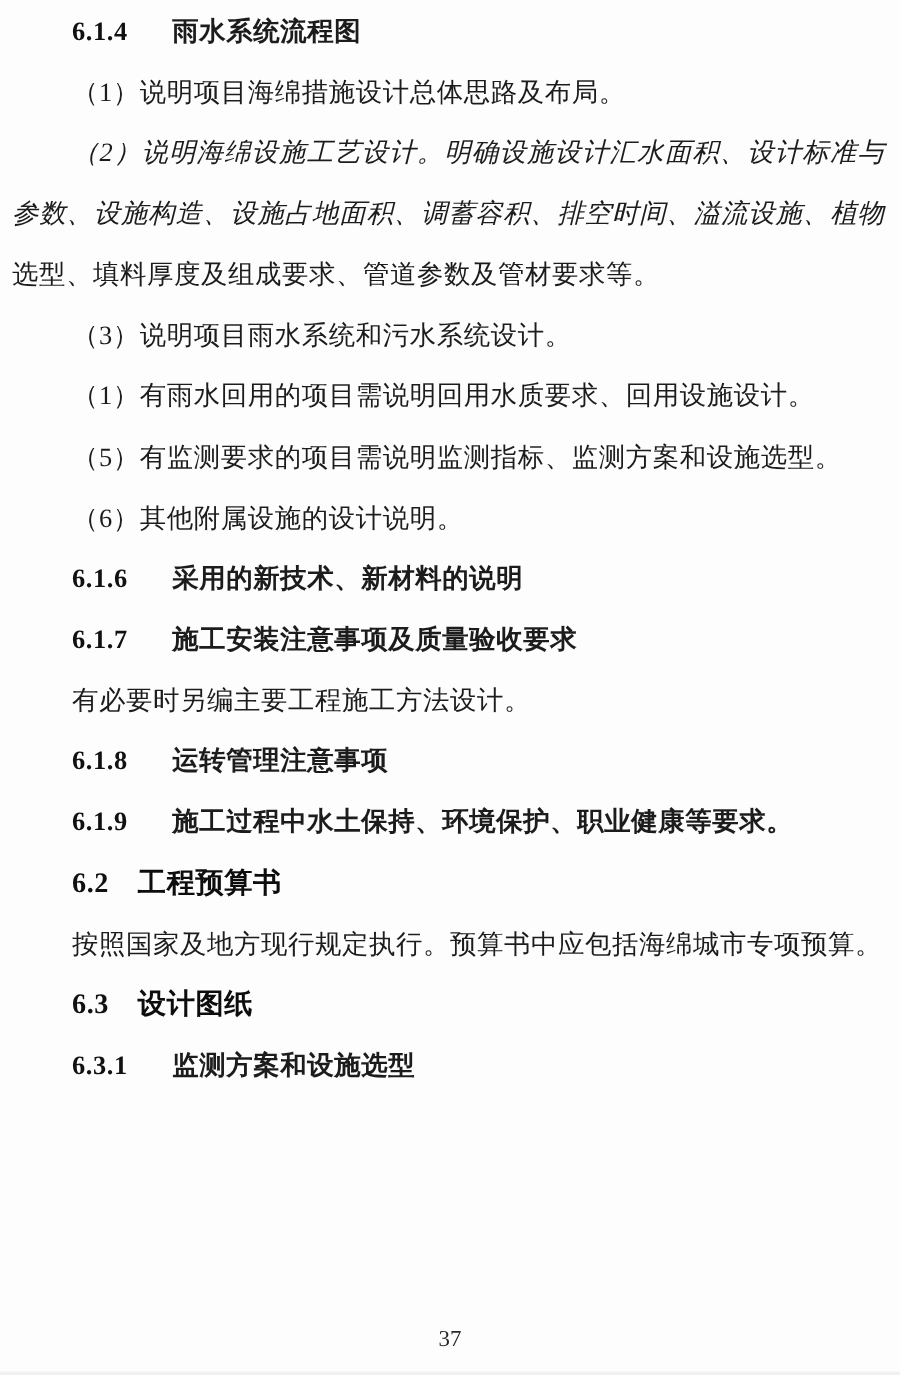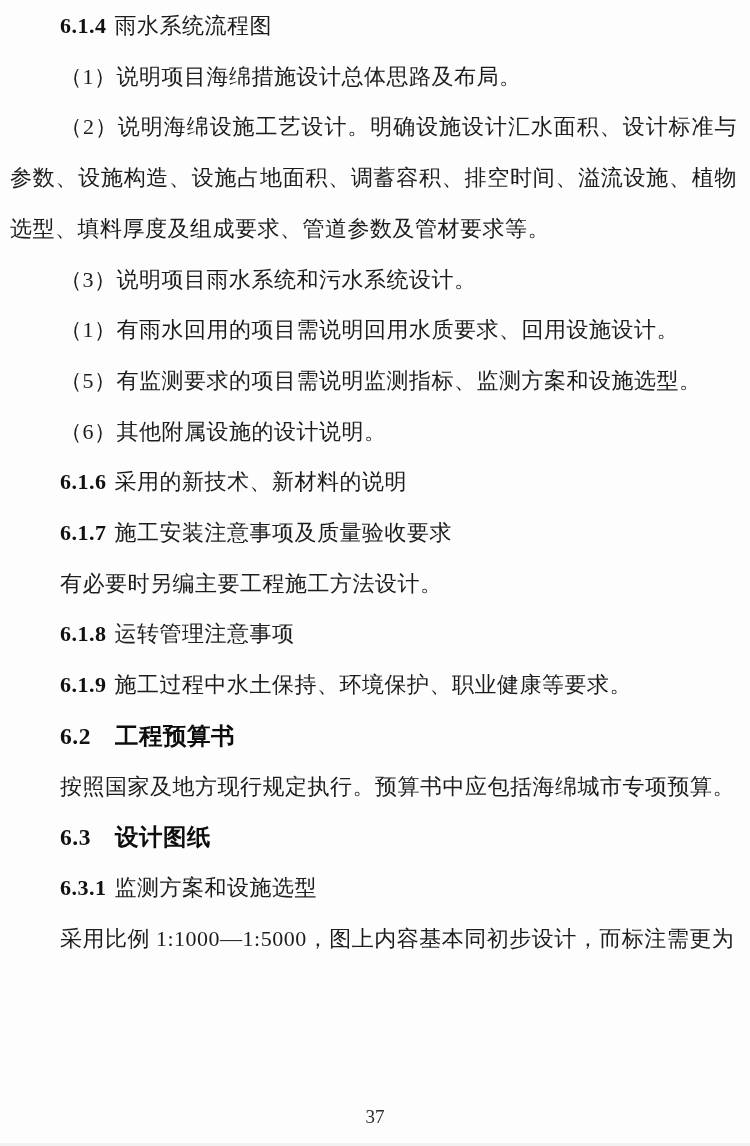--- a/index.html
+++ b/index.html
@@ -19,32 +19,32 @@
     width: 727px;
     padding-left: 10px;
   }
   .block {
     font-size: 22px;
     line-height: 50.7px;
     text-indent: 50px;
     white-space: nowrap;
     letter-spacing: 0.5px;
   }
-  .block .num { font-weight: bold; color: #111; margin-right: 8px; letter-spacing: 0.5px; }
+  .block .num { font-weight: bold; color: #111; margin-right: 26px; letter-spacing: 0.5px; }
   .h2 { font-weight: bold; color: #0d0d0d; font-size: 23.5px; }
   .h2 .num { margin-right: 24px; }
-  .h3 .txt { font-weight: normal; }
+  .h3 .txt { font-weight: bold; margin-left: 11px; }
   .ln { 
     font-size: 22px;
     line-height: 50.7px;
     white-space: normal;
     letter-spacing: 0.5px;
   }
   .ln.first { text-indent: 50px; }
-  .ln.stretch { text-align: justify; text-align-last: justify; }
+  .ln.stretch { text-align: justify; text-align-last: justify; font-style: italic; }
   .footer {
     position: absolute;
     left: 0;
     right: 0;
     bottom: 18px;
     text-align: center;
     font-size: 19px;
     line-height: 22px;
     color: #2a2a2a;
   }
@@ -94,19 +94,18 @@
     <div class="block h3"><span class="num">6.1.9</span><span class="txt">施工过程中水土保持、环境保护、职业健康等要求。</span></div>
 
     <div class="block h2"><span class="num">6.2</span><span class="txt">工程预算书</span></div>
 
     <div class="block p"><span>按照国家及地方现行规定执行。预算书中应包括海绵城市专项预算。</span></div>
 
     <div class="block h2"><span class="num">6.3</span><span class="txt">设计图纸</span></div>
 
     <div class="block h3"><span class="num">6.3.1</span><span class="txt">监测方案和设施选型</span></div>
 
-    <div class="block p"><span>采用比例 1:1000—1:5000，图上内容基本同初步设计，而标注需更为</span></div>
 
   </div>
 
   <div class="footer"><span>37</span></div>
   <div class="bottom-strip"></div>
 </div>
 
 </body></html>

